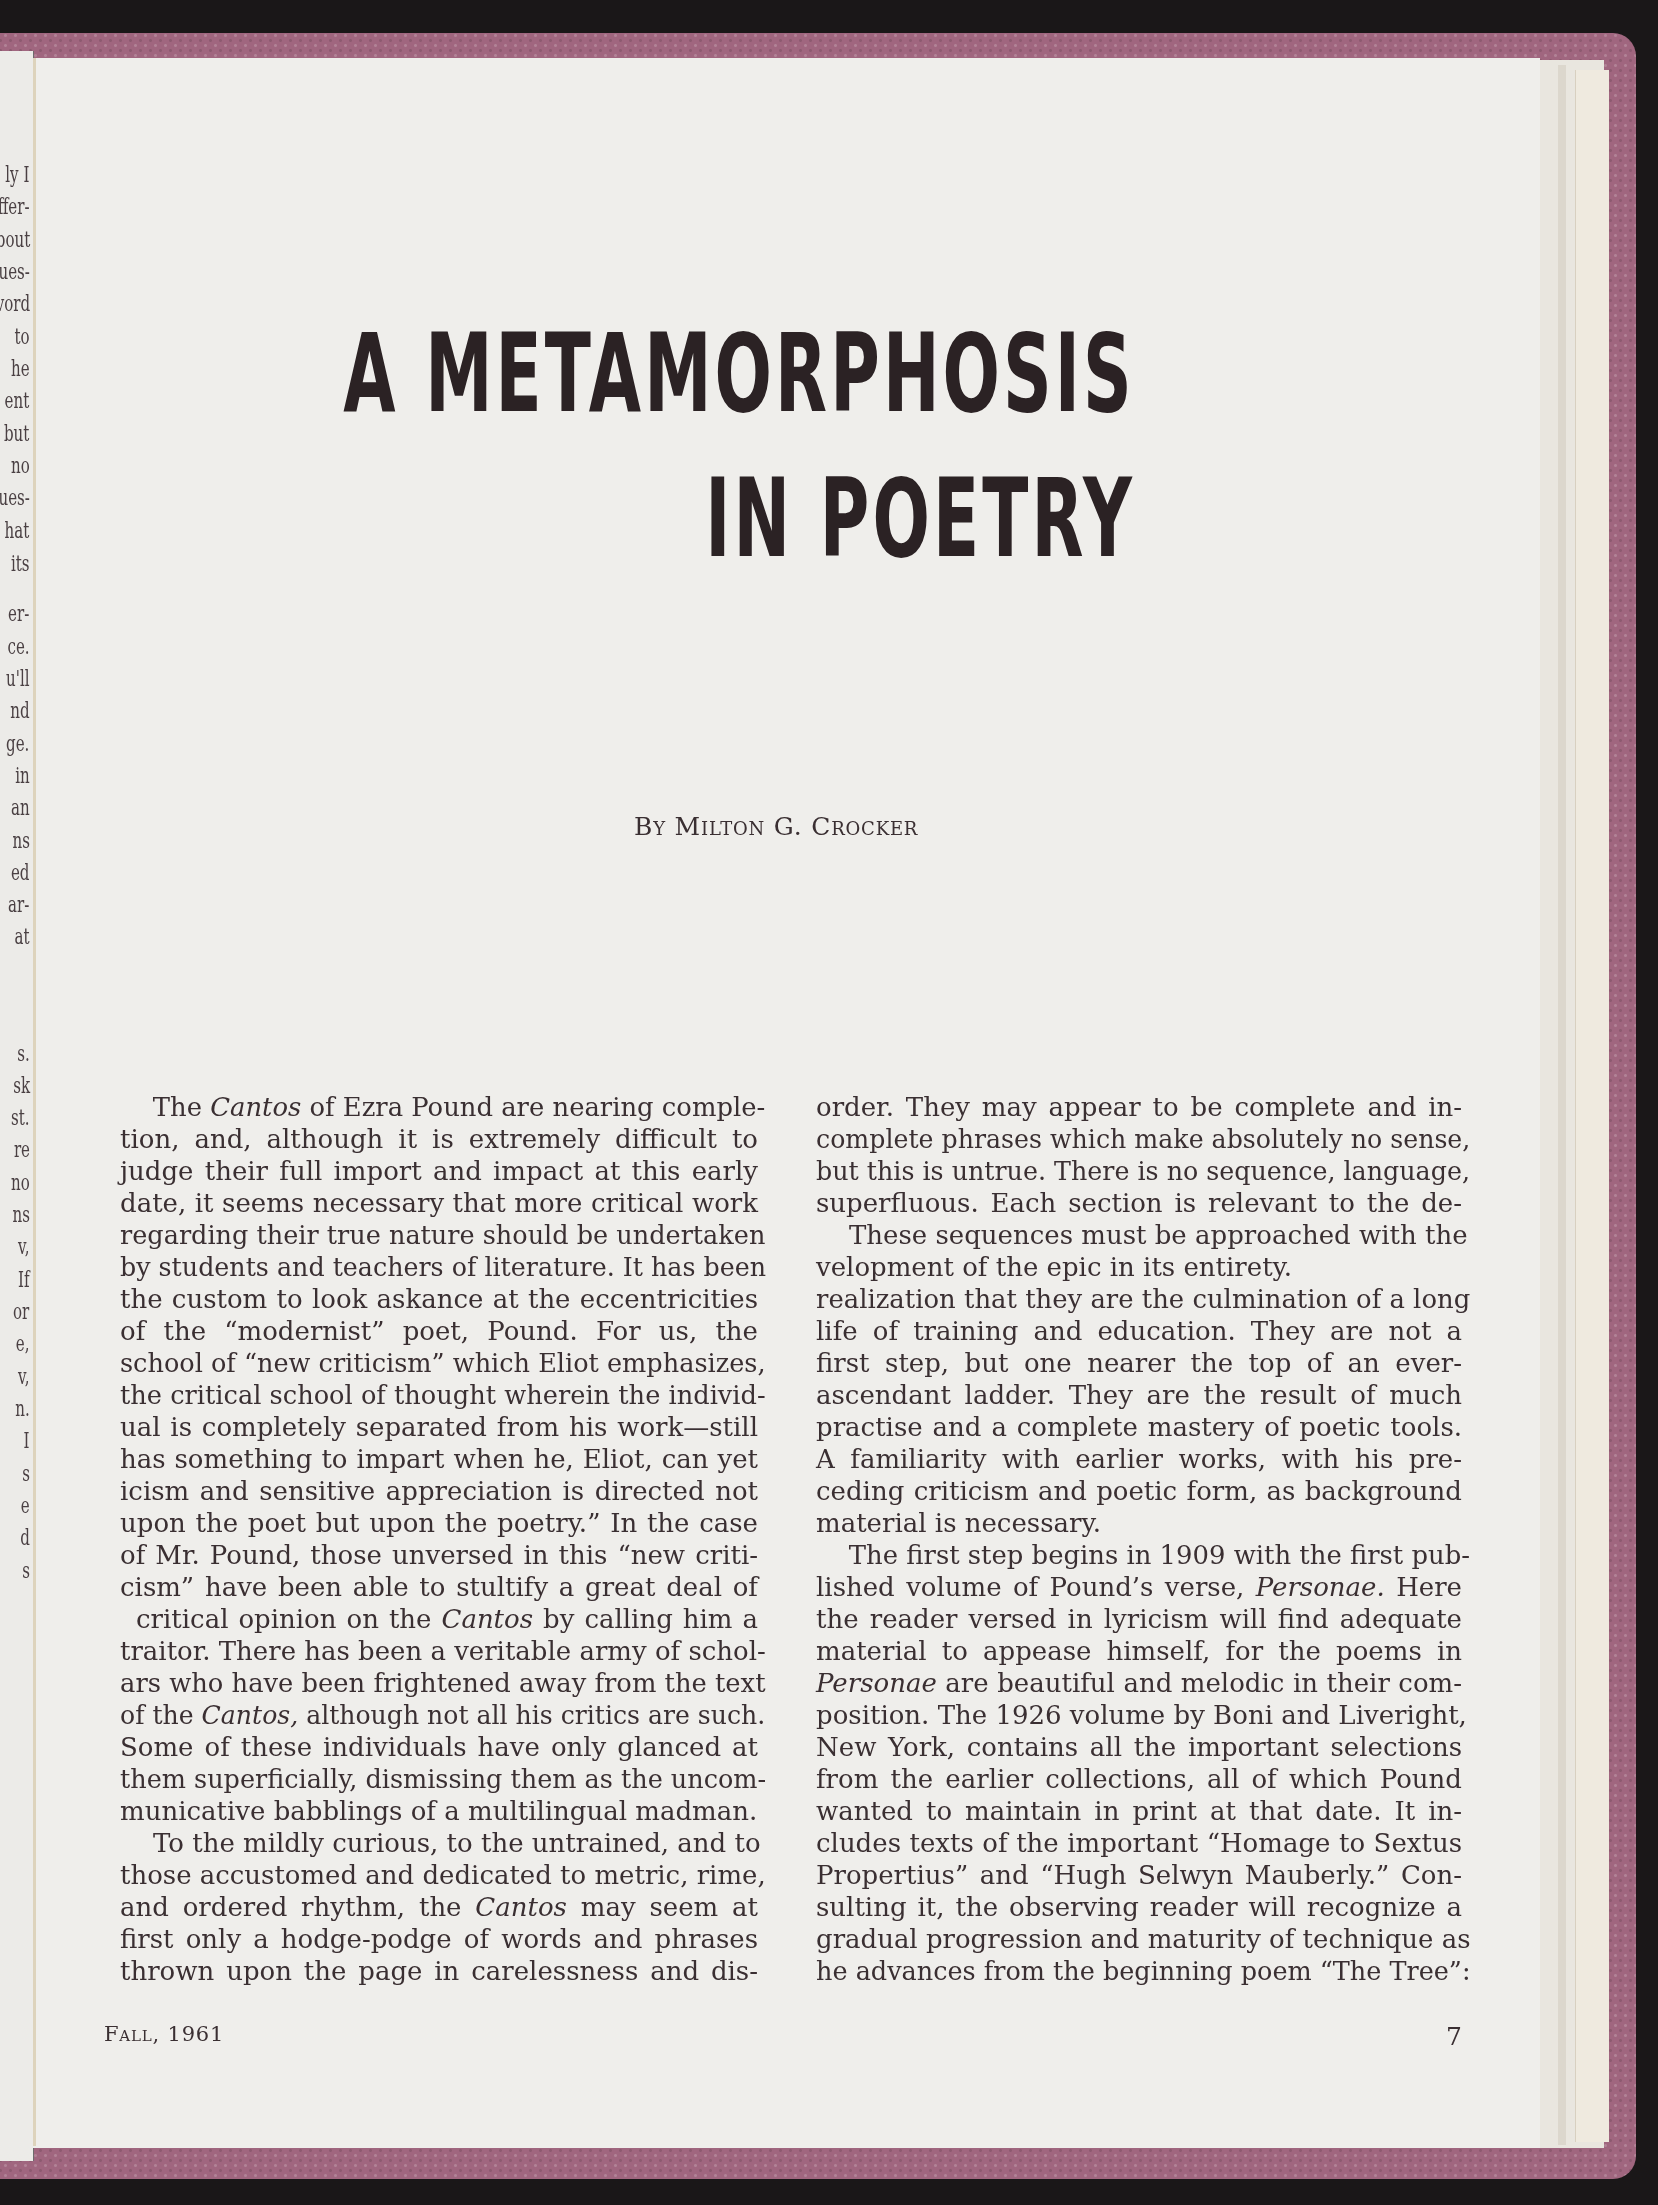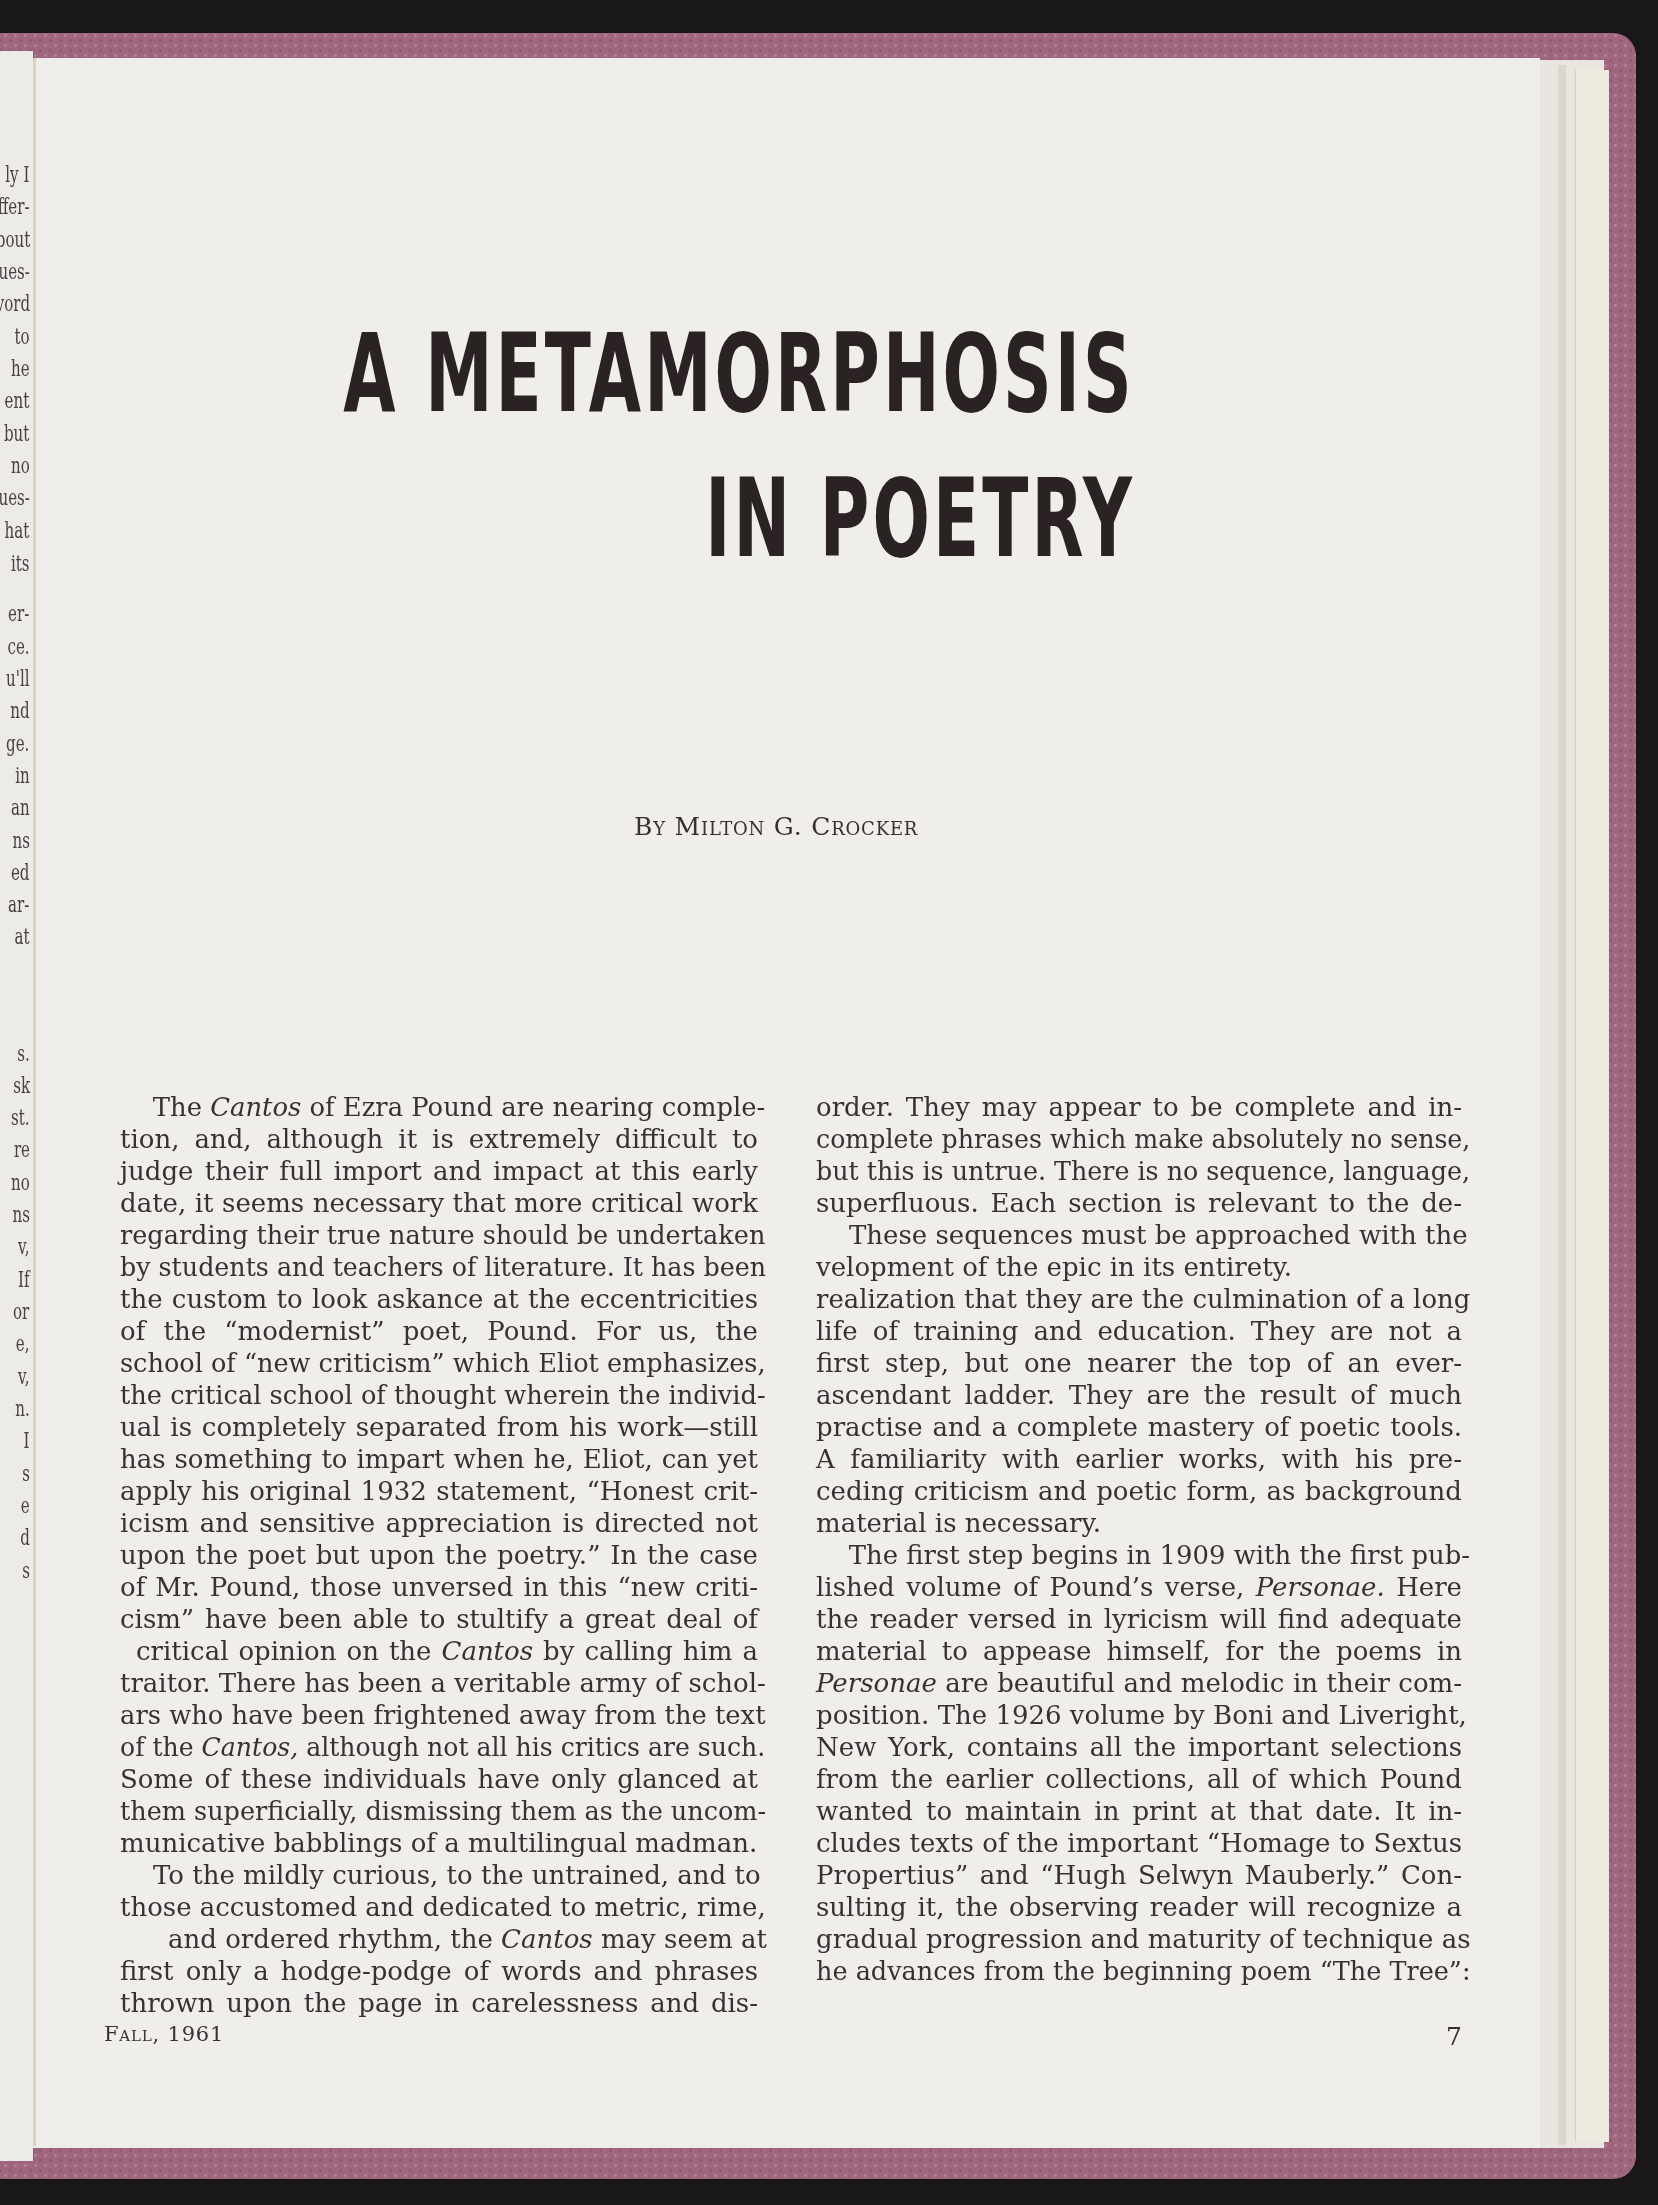--- a/index.html
+++ b/index.html
@@ -136,35 +136,34 @@
     <span class="line" style="display: block;">judge their full import and impact at this early</span>
     <span class="line" style="display: block;">date, it seems necessary that more critical work</span>
     <span class="line" style="display: block; transform: scaleX(0.982);">regarding their true nature should be undertaken</span>
     <span class="line" style="display: block; transform: scaleX(0.975);">by students and teachers of literature.  It has been</span>
     <span class="line" style="display: block;">the custom to look askance at the eccentricities</span>
     <span class="line" style="display: block;">of the “modernist” poet, Pound.  For us, the</span>
     <span class="line" style="display: block; transform: scaleX(0.983);">school of “new criticism” which Eliot emphasizes,</span>
     <span class="line" style="display: block; transform: scaleX(0.987);">the critical school of thought wherein the individ-</span>
     <span class="line" style="display: block;">ual is completely separated from his work—still</span>
     <span class="line" style="display: block;">has something to impart when he, Eliot, can yet</span>
-    <span class="line" style="display: block;">apply his original 1932 statement, “Honest crit-</span>
     <span class="line" style="display: block;">icism and sensitive appreciation is directed not</span>
     <span class="line" style="display: block;">upon the poet but upon the poetry.”  In the case</span>
     <span class="line" style="display: block;">of Mr. Pound, those unversed in this “new criti-</span>
     <span class="line" style="display: block;">cism” have been able to stultify a great deal of</span>
     <span class="line" style="display: block; margin-left: 16px;">critical opinion on the <em>Cantos</em> by calling him a</span>
     <span class="line" style="display: block; transform: scaleX(0.999);">traitor.  There has been a veritable army of schol-</span>
     <span class="line" style="display: block; transform: scaleX(0.992);">ars who have been frightened away from the text</span>
     <span class="line" style="display: block; transform: scaleX(0.967);">of the <em>Cantos,</em> although not all his critics are such.</span>
     <span class="line" style="display: block;">Some of these individuals have only glanced at</span>
     <span class="line" style="display: block; transform: scaleX(0.981);">them superficially, dismissing them as the uncom-</span>
     <span class="line last" style="display: block;">municative babblings of a multilingual madman.</span>
     <span class="line indent" style="display: block;">To the mildly curious, to the untrained, and to</span>
     <span class="line" style="display: block; transform: scaleX(0.999);">those accustomed and dedicated to metric, rime,</span>
-    <span class="line" style="display: block; margin-left: 48px;">and ordered rhythm, the <em>Cantos</em> may seem at</span>
+    <span class="line" style="display: block;">and ordered rhythm, the <em>Cantos</em> may seem at</span>
     <span class="line" style="display: block;">first only a hodge-podge of words and phrases</span>
     <span class="line" style="display: block;">thrown upon the page in carelessness and dis-</span>
   </div>
 <div class="column right" id="col-right">
     <span class="line" style="display: block;">order.  They may appear to be complete and in-</span>
     <span class="line" style="display: block; transform: scaleX(0.971);">complete phrases which make absolutely no sense,</span>
     <span class="line" style="display: block; transform: scaleX(0.975);">but this is untrue.  There is no sequence, language,</span>
     <span class="line" style="display: block;">superfluous.  Each section is relevant to the de-</span>
     <span class="line indent" style="display: block;">These sequences must be approached with the</span>
     <span class="line last" style="display: block;">velopment of the epic in its entirety.</span>

